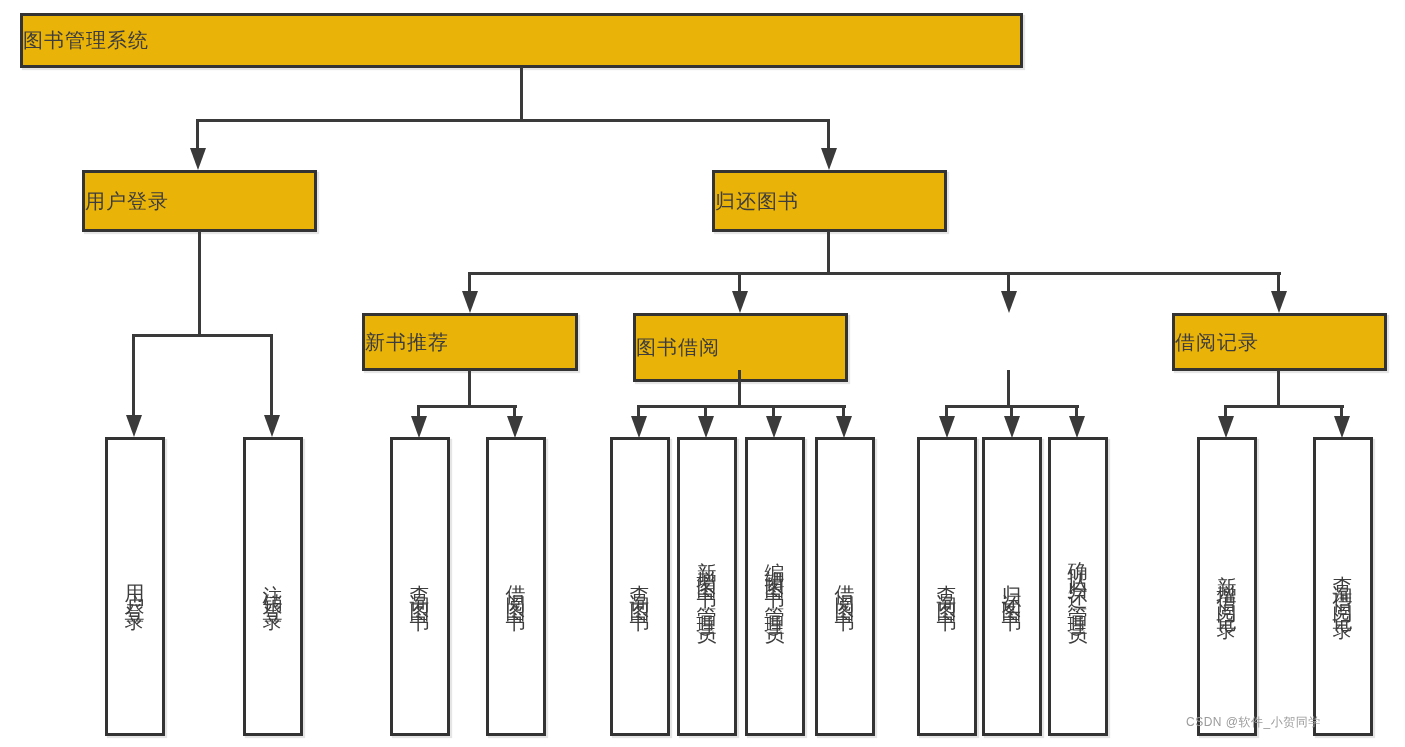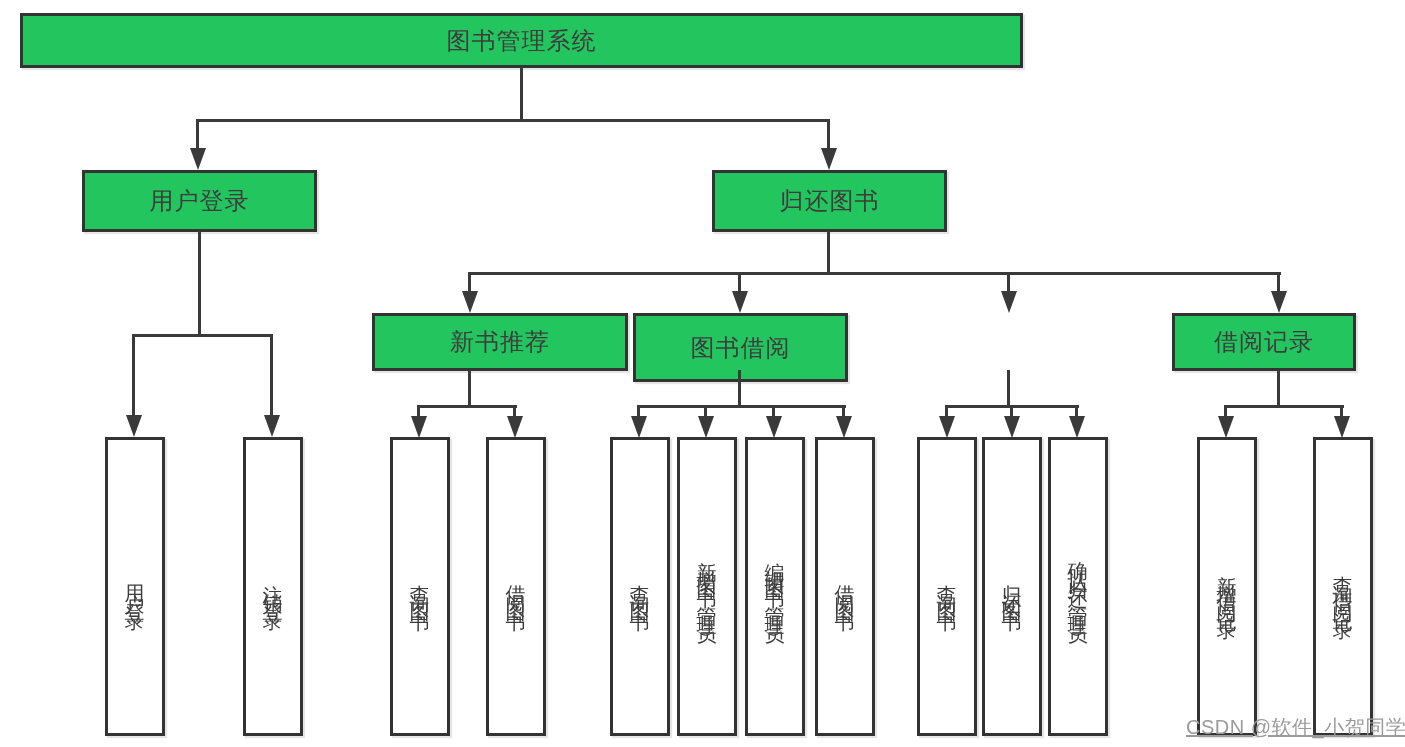--- a/index.html
+++ b/index.html
@@ -9,45 +9,45 @@
     --watermark:#9b9b9b;
     --bg:#ffffff;
   }
   html,body{margin:0;padding:0;background:var(--bg);}
   #stage{
     position:relative;width:1405px;height:747px;background:var(--bg);
     font-family:"Liberation Sans","DejaVu Sans",sans-serif;
     overflow:hidden;
   }
   .node{
-    position:absolute;background:#22c55e;border:3px solid var(--border);
-    box-sizing:border-box;display:flex;align-items:center;justify-content:center;
-    font-size:24px;color:var(--text);letter-spacing:1px;
+    position:absolute;background:#eab308;border:3px solid var(--border);
+    box-sizing:border-box;display:flex;align-items:center;
+    font-size:20px;color:var(--text);letter-spacing:1px;
     box-shadow:2px 2px 1px rgba(0,0,0,0.10);
   }
   .leaf{
     position:absolute;background:#fff;border:3px solid var(--border);
     box-sizing:border-box;display:flex;align-items:center;justify-content:center;
     top:437px;width:60px;height:299px;
     box-shadow:2px 2px 1px rgba(0,0,0,0.10);
   }
   .vtext{
     writing-mode:vertical-rl;text-orientation:mixed;
     font-size:20px;line-height:1;letter-spacing:9px;color:var(--text);
   }
   .vl{position:absolute;width:3px;background:var(--line);}
   .hl{position:absolute;height:3px;background:var(--line);}
   .arr{
     position:absolute;width:0;height:0;
     border-left:8px solid transparent;border-right:8px solid transparent;
     border-top:22px solid var(--line);
   }
   .watermark{
-    position:absolute;left:1186px;top:714px;font-size:20px;
-    color:var(--watermark);z-index:5;letter-spacing:0.5px;white-space:nowrap;text-decoration:underline;
+    position:absolute;left:1186px;top:714px;font-size:12px;
+    color:var(--watermark);z-index:5;letter-spacing:0.5px;white-space:nowrap;
   }
 </style>
 </head>
 <body>
 
 <div id="stage">
 
   <div class="node" style="left:20px;top:13px;width:1003px;height:55px">
     <span>图书管理系统</span>
   </div>
@@ -77,27 +77,27 @@
   <div class="hl" style="left:468px;top:272px;width:813px"></div>
   <div class="vl" style="left:468px;top:272px;height:23px"></div>
   <div class="vl" style="left:738px;top:272px;height:23px"></div>
   <div class="vl" style="left:1007px;top:272px;height:23px"></div>
   <div class="vl" style="left:1277px;top:272px;height:23px"></div>
   <div class="arr" style="left:462px;top:291px"></div>
   <div class="arr" style="left:732px;top:291px"></div>
   <div class="arr" style="left:1001px;top:291px"></div>
   <div class="arr" style="left:1271px;top:291px"></div>
 
-  <div class="node" style="left:372px;top:313px;width:256px;height:58px">
+  <div class="node" style="left:362px;top:313px;width:216px;height:58px">
     <span>新书推荐</span>
   </div>
   <div class="node" style="left:633px;top:313px;width:215px;height:69px">
     <span>图书借阅</span>
   </div>
-  <div class="node" style="left:1172px;top:313px;width:184px;height:58px">
+  <div class="node" style="left:1172px;top:313px;width:215px;height:58px">
     <span>借阅记录</span>
   </div>
 
   <div class="vl" style="left:468px;top:370px;height:37px"></div>
   <div class="hl" style="left:417px;top:405px;width:100px"></div>
   <div class="vl" style="left:417px;top:405px;height:13px"></div>
   <div class="vl" style="left:513px;top:405px;height:13px"></div>
   <div class="arr" style="left:411px;top:416px"></div>
   <div class="arr" style="left:507px;top:416px"></div>
 

